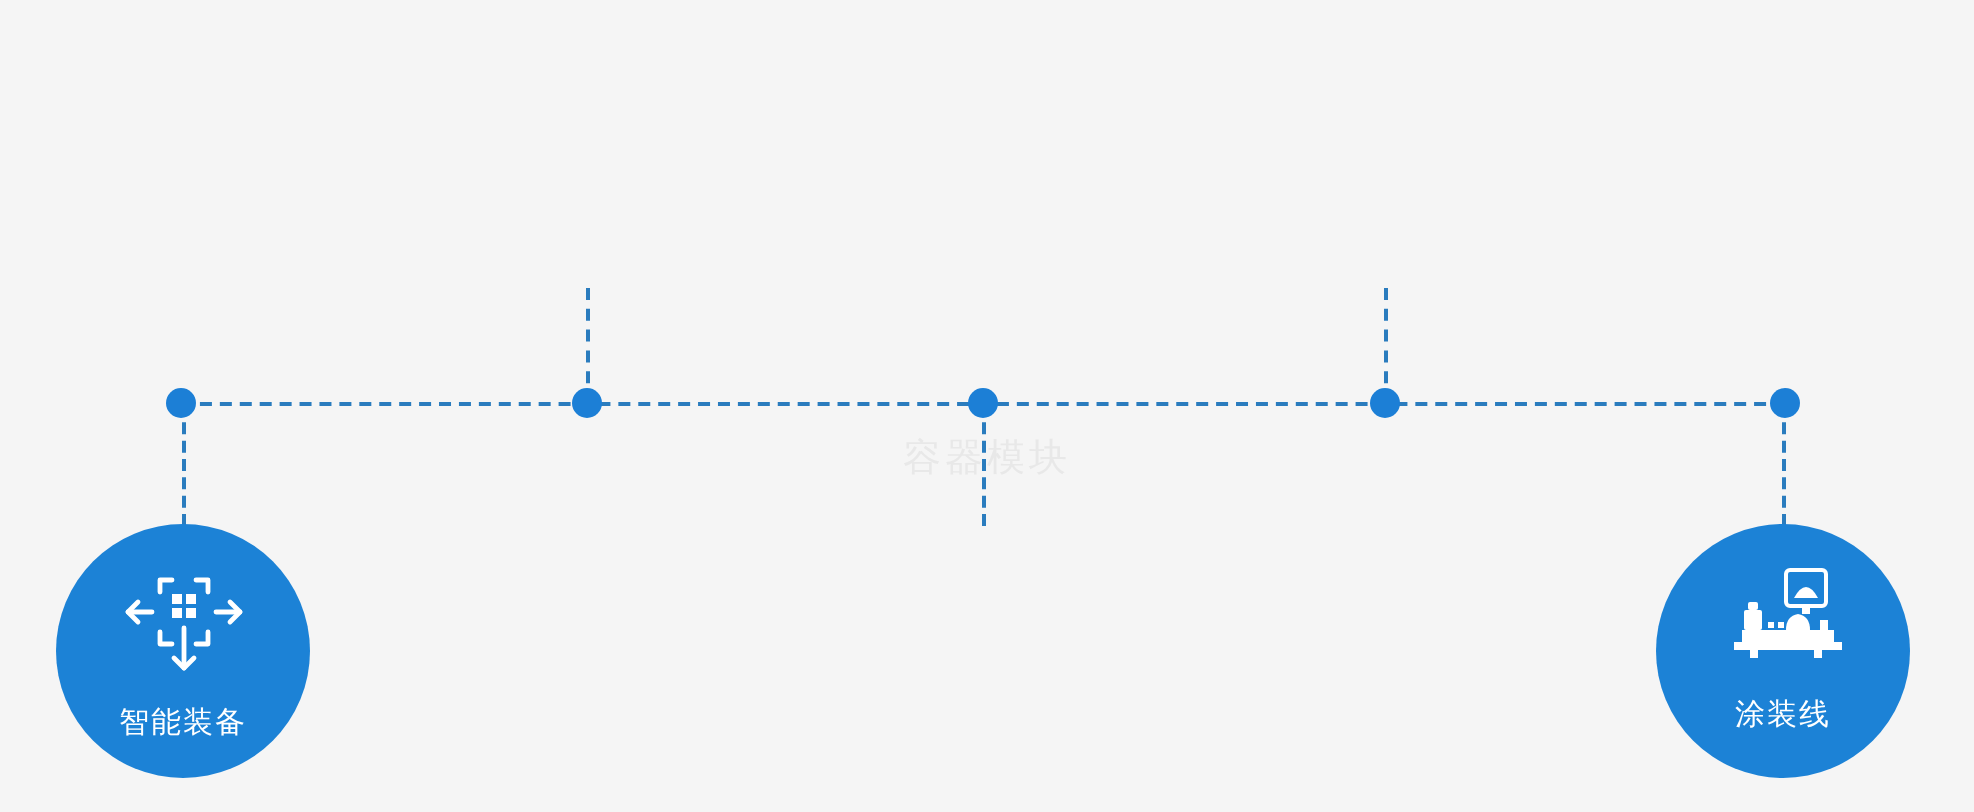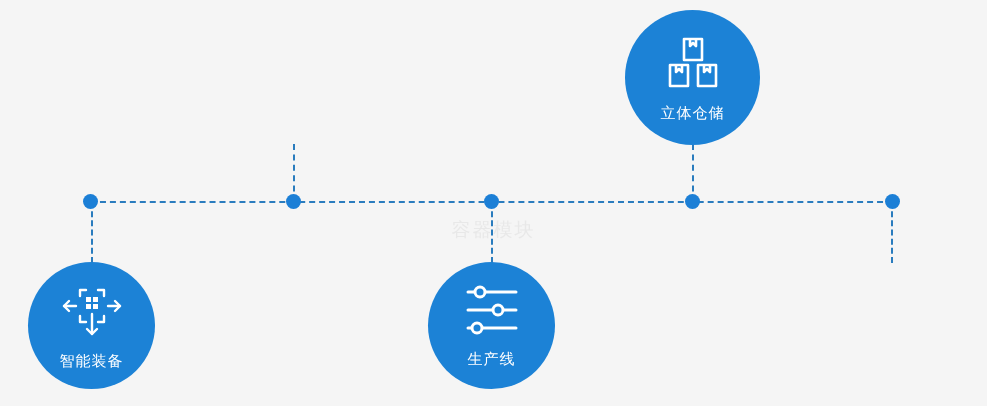--- a/index.html
+++ b/index.html
@@ -115,33 +115,20 @@
   <div class="vline" style="left:491px; top:202px; height:61px;"></div>
   <div class="vline" style="left:891px; top:202px; height:61px;"></div>
 
   <div class="node-dot" style="left:83px; top:194px;"></div>
   <div class="node-dot" style="left:286px; top:194px;"></div>
   <div class="node-dot" style="left:484px; top:194px;"></div>
   <div class="node-dot" style="left:685px; top:194px;"></div>
   <div class="node-dot" style="left:885px; top:194px;"></div>
 
 
-  <div class="node top" style="left:625px; top:10px;">
-    <span class="icon">
-      <svg width="52" height="54" viewBox="0 0 52 54" fill="none" stroke="#ffffff" stroke-width="2.6" stroke-linejoin="round">
-        <rect x="17" y="3" width="18" height="21"></rect>
-        <path d="M23 3 v7 l3 -3 l3 3 v-7"></path>
-        <rect x="3" y="29" width="18" height="21"></rect>
-        <path d="M9 29 v7 l3 -3 l3 3 v-7"></path>
-        <rect x="31" y="29" width="18" height="21"></rect>
-        <path d="M37 29 v7 l3 -3 l3 3 v-7"></path>
-      </svg>
-    </span>
-    <span class="node-label">立体仓储</span>
-  </div>
 
   <div class="node bottom" style="left:28px; top:262px;">
     <span class="icon">
       <svg width="60" height="54" viewBox="0 0 60 54" fill="none" stroke="#ffffff" stroke-width="2.4" stroke-linecap="round" stroke-linejoin="round">
 
         <path d="M18 12 V6 h6"></path>
         <path d="M42 12 V6 h-6"></path>
         <path d="M18 32 v6 h6"></path>
         <path d="M42 32 v6 h-6"></path>
 
@@ -156,28 +143,41 @@
         <line x1="46" y1="22" x2="58" y2="22"></line>
         <path d="M53 17 L58 22 L53 27"></path>
 
         <line x1="30" y1="30" x2="30" y2="50"></line>
         <path d="M25 45 L30 50 L35 45"></path>
       </svg>
     </span>
     <span class="node-label">智能装备</span>
   </div>
 
-  <div class="node bottom" style="left:428px; top:262px;">
+
+  <div class="node bottom" style="left:828px; top:262px;">
     <span class="icon">
-      <svg width="56" height="52" viewBox="0 0 56 52" fill="none" stroke="#ffffff" stroke-width="3" stroke-linecap="round">
-        <line x1="4" y1="8" x2="52" y2="8"></line>
-        <circle cx="16" cy="8" r="5" fill="#1c82d6"></circle>
-        <line x1="4" y1="26" x2="52" y2="26"></line>
-        <circle cx="34" cy="26" r="5" fill="#1c82d6"></circle>
-        <line x1="4" y1="44" x2="52" y2="44"></line>
-        <circle cx="13" cy="44" r="5" fill="#1c82d6"></circle>
+      <svg width="62" height="50" viewBox="0 0 62 50" fill="none" stroke="none">
+
+        <rect x="32" y="1" width="20" height="18" rx="2" fill="none" stroke="#ffffff" stroke-width="2"></rect>
+        <path d="M36 15 q6 -11 12 0 z" fill="#ffffff"></path>
+        <rect x="40" y="19" width="4" height="4" fill="#ffffff"></rect>
+
+        <rect x="10" y="31" width="46" height="6" fill="#ffffff"></rect>
+        <rect x="6" y="37" width="54" height="4" fill="#ffffff"></rect>
+
+        <path d="M38 23 q6 1 6 8 h-12 q0 -7 6 -8 z" fill="#ffffff"></path>
+
+        <rect x="11" y="21" width="9" height="10" rx="1" fill="#ffffff"></rect>
+        <rect x="13" y="17" width="5" height="4" rx="1" fill="#ffffff"></rect>
+
+        <rect x="23" y="27" width="3" height="3" fill="#ffffff"></rect>
+        <rect x="28" y="27" width="3" height="3" fill="#ffffff"></rect>
+        <rect x="49" y="26" width="4" height="5" fill="#ffffff"></rect>
+
+        <rect x="14" y="41" width="4" height="4" fill="#ffffff"></rect>
+        <rect x="46" y="41" width="4" height="4" fill="#ffffff"></rect>
       </svg>
     </span>
-    <span class="node-label">生产线</span>
+    <span class="node-label">涂装线</span>
   </div>
-
 
 </div>
 
 </body></html>

